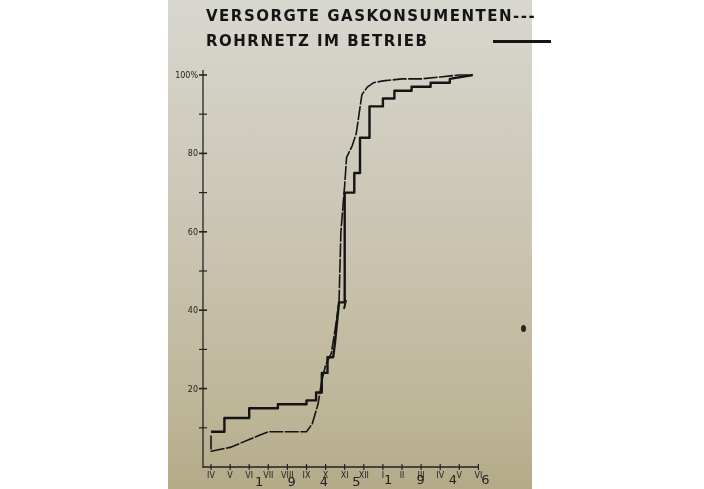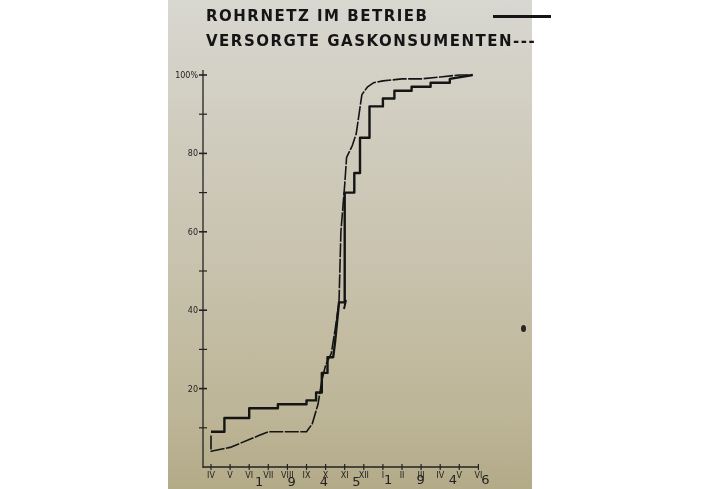--- a/index.html
+++ b/index.html
@@ -11,25 +11,25 @@
   svg.chart { position:absolute; left:0; top:0; }
   .speck { position:absolute; width:5px; height:7px; border-radius:50%; background:#2a2420; }
 </style>
 </head>
 <body>
 
 <div class="paper"></div>
 
 <div class="legend">
   <div class="legend-row">
+    <span>VERSORGTE GASKONSUMENTEN</span><span>---</span>
+  </div>
+  <div class="legend-row">
     <span>ROHRNETZ IM BETRIEB</span>
     <span style="display:inline-block;width:58px;height:3px;background:#151515;vertical-align:middle;margin-left:58px;"></span>
-  </div>
-  <div class="legend-row">
-    <span>VERSORGTE GASKONSUMENTEN</span><span>---</span>
   </div>
 </div>
 
 <svg class="chart" width="704" height="489" viewBox="0 0 704 489">
 
   <line x1="203" y1="70" x2="203" y2="468" stroke="#222" stroke-width="1.3"></line>
   <line x1="203" y1="467" x2="478" y2="467" stroke="#222" stroke-width="1.3"></line>
   <g id="yticks">
       <line x1="199" x2="207" y1="427.8" y2="427.8" stroke="#222" stroke-width="1.2"></line>
       <line x1="199" x2="207" y1="388.6" y2="388.6" stroke="#222" stroke-width="1.6"></line>

